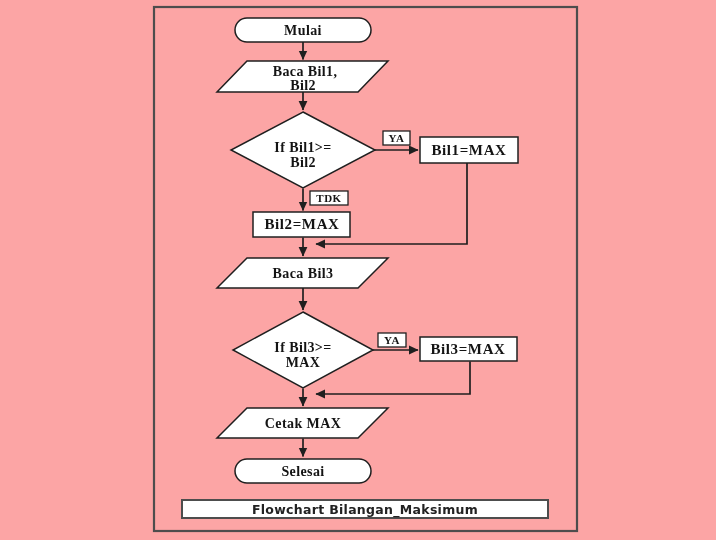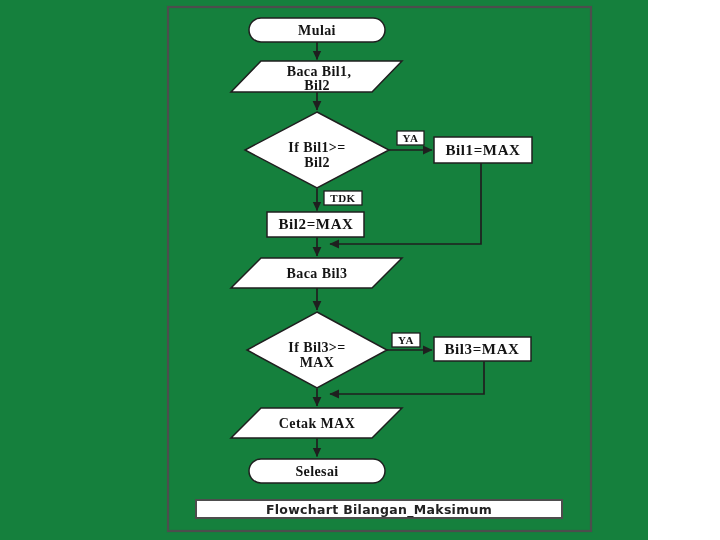--- a/index.html
+++ b/index.html
@@ -5,24 +5,23 @@
   html, body {
     margin: 0;
     padding: 0;
     background: #ffffff;
     width: 720px;
     height: 540px;
     overflow: hidden;
   }
   #stage {
     position: relative;
-    width: 634px;
+    width: 716px;
     height: 540px;
-    background: #15803d;
-    padding-left: 14px;
+    background: #fca5a5;
   }
   svg { display: block; }
   .shape {
     fill: #ffffff;
     stroke: #1f1f1f;
     stroke-width: 1.5;
   }
   .frame {
     fill: none;
     stroke: #4d4d4d;

